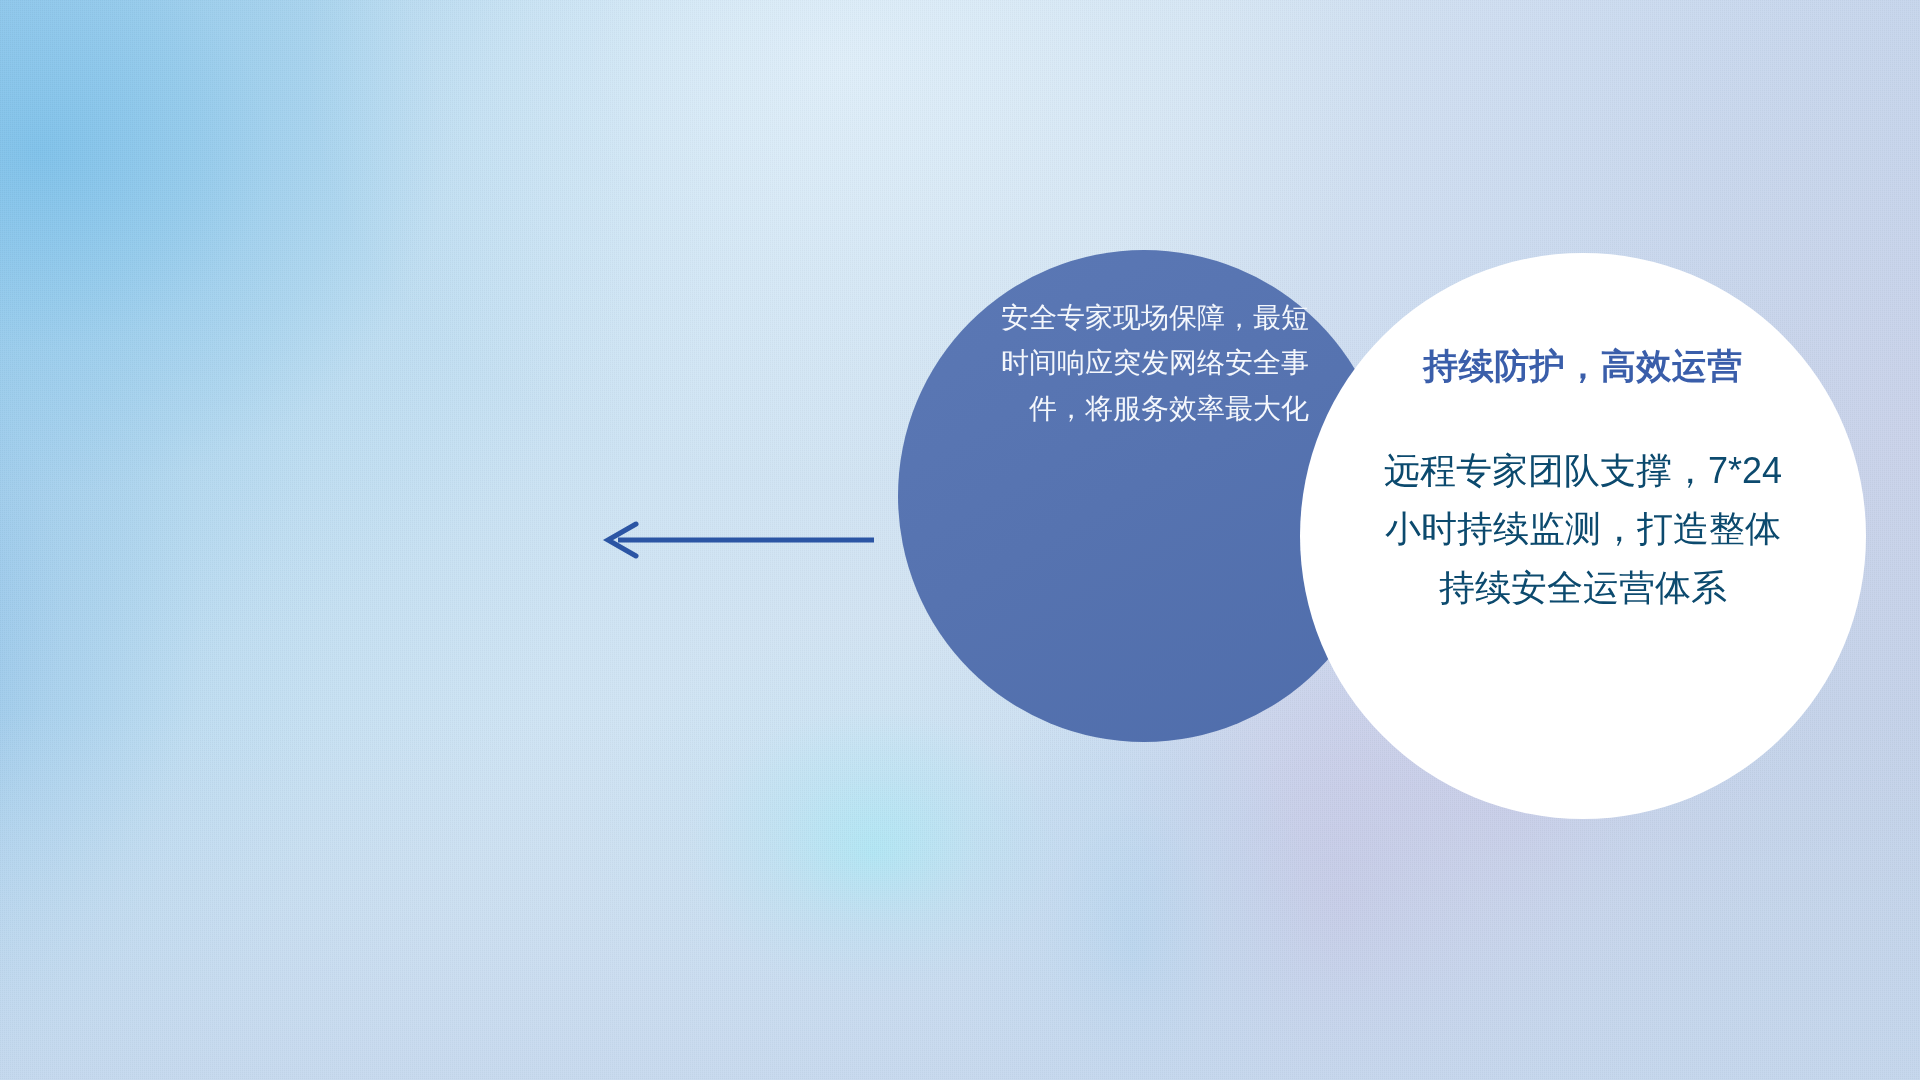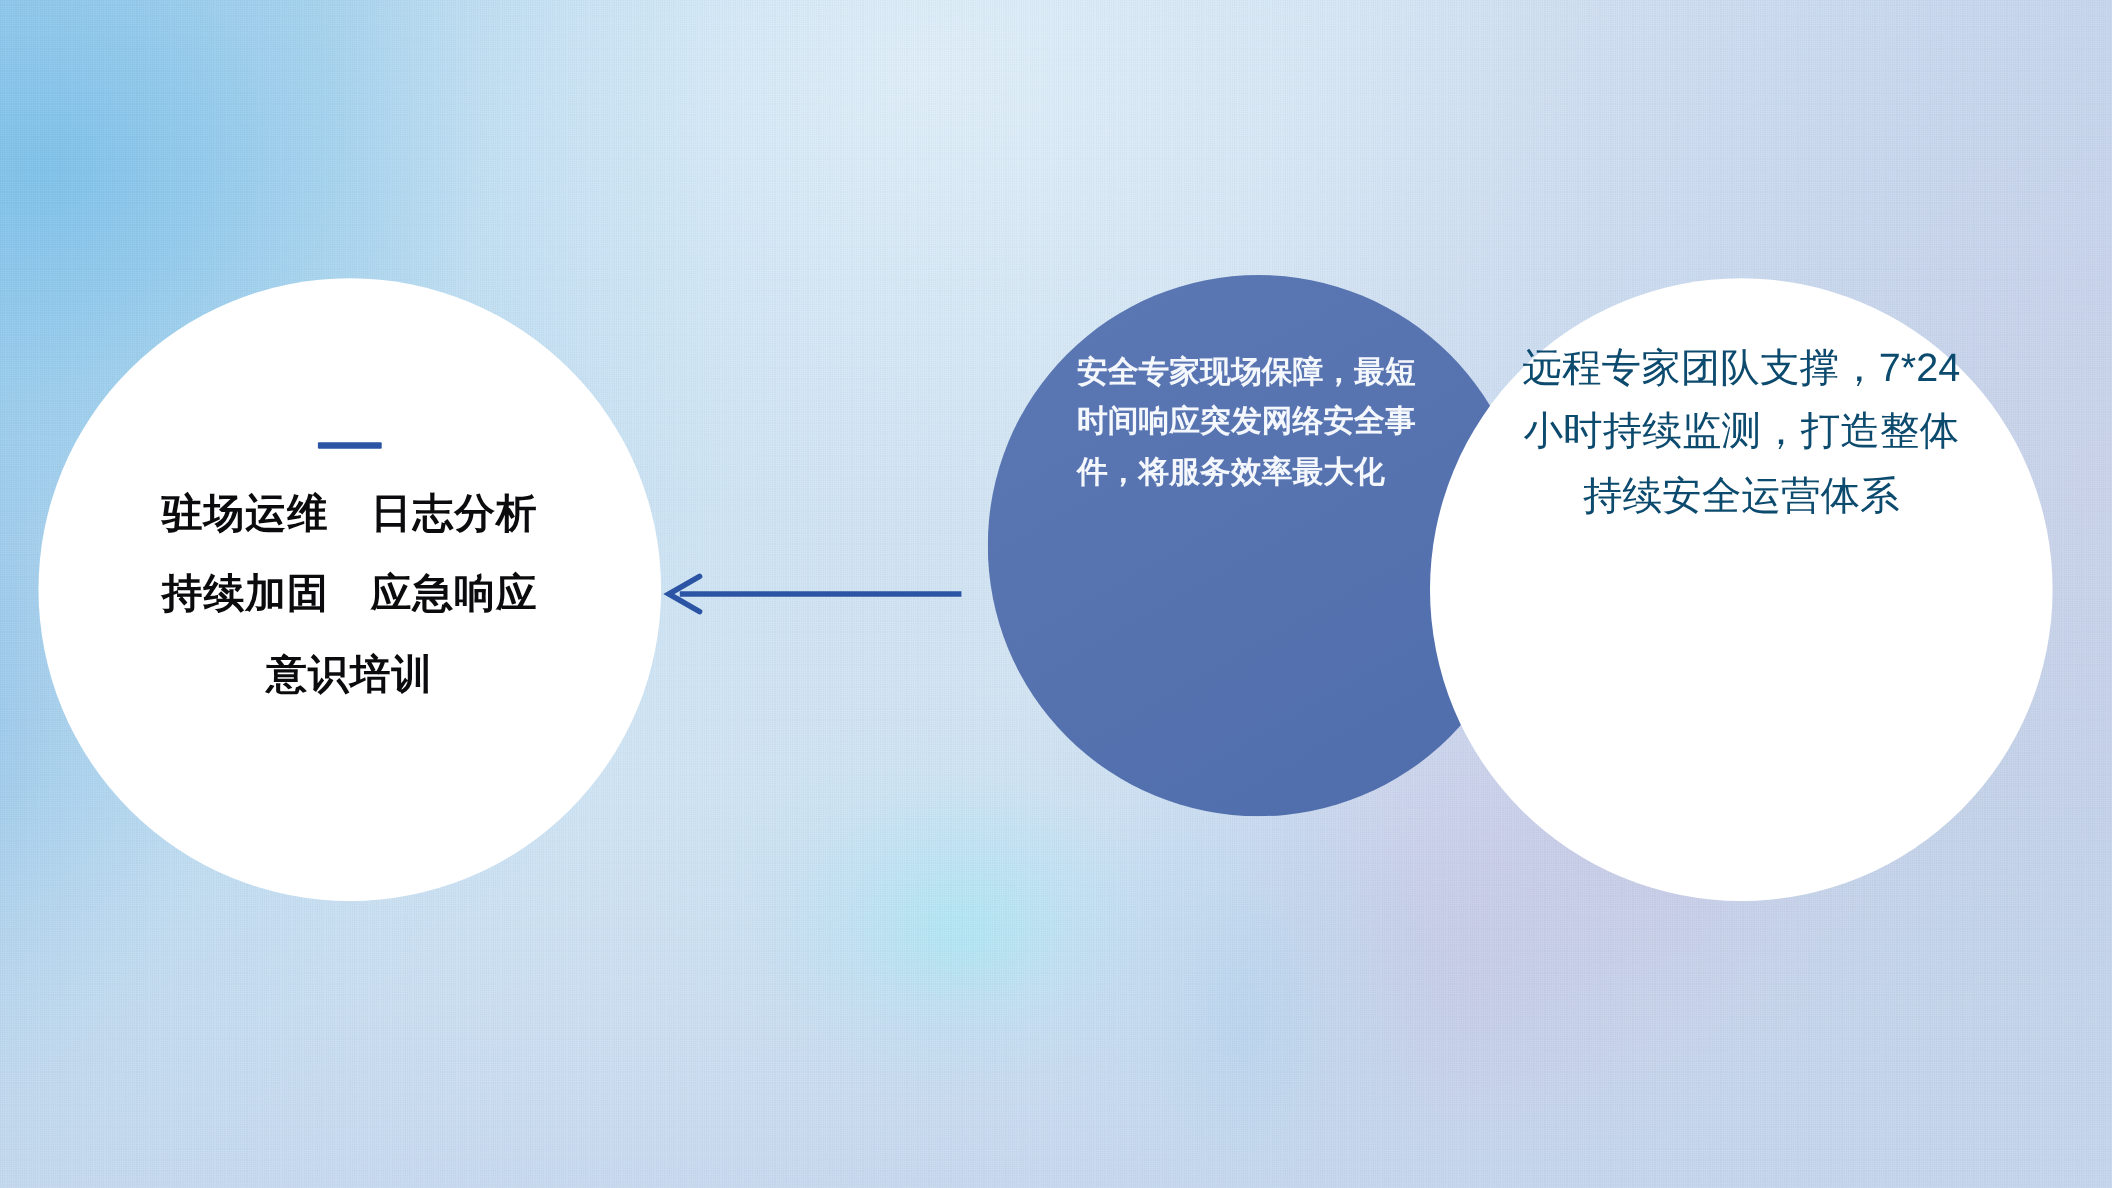--- a/index.html
+++ b/index.html
@@ -176,27 +176,27 @@
   #circle-blue .card-title {
     margin-top:92px;
     font-size:35px;
     font-weight:bold;
     color:#ffffff;
     letter-spacing:0.5px;
     white-space:nowrap;
   }
 
   #circle-blue .card-body {
-    margin-top:65px;
+    margin-top:45px;
     width:330px;
     font-size:28px;
     line-height:1.62;
     color:#f4f7fc;
-    text-align:left;
-    font-weight:bold;
+    text-align:right;
+    font-weight:normal;
   }
 
   
   #circle-right {
     left:1300px;
     top:253px;
     width:566px;
     height:566px;
     background:#ffffff;
     justify-content:flex-start;
@@ -241,43 +241,28 @@
   <div class="bg-layer bg-glow-topleft"></div>
   <div class="bg-layer bg-glow-topmid"></div>
   <div class="bg-layer bg-glow-rightpale"></div>
   <div class="bg-layer bg-glow-violet"></div>
   <div class="bg-layer bg-glow-violet2"></div>
   <div class="bg-layer bg-glow-cyan"></div>
   <div class="bg-layer bg-glow-cyan2"></div>
   <div class="bg-layer bg-bottom-wash"></div>
   <div class="bg-layer bg-noise"></div>
 
-  <div class="circle" id="circle-left">
-    <div class="accent-dash"></div>
-    <div class="tag-rows">
-      <div class="tag-row">
-        <span class="tag">驻场运维</span>
-        <span class="tag">日志分析</span>
-      </div>
-      <div class="tag-row">
-        <span class="tag">持续加固</span>
-        <span class="tag">应急响应</span>
-      </div>
-      <div class="tag-row single">
-        <span class="tag">意识培训</span>
-      </div>
-    </div>
-  </div>
 
   <svg id="flow-arrow" viewBox="0 0 280 56">
     <line x1="278" y1="28" x2="22" y2="28" stroke="#2b55a4" stroke-width="5" stroke-linecap="butt"></line>
     <polyline points="40,12 12,28 40,44" fill="none" stroke="#2b55a4" stroke-width="5" stroke-linecap="round" stroke-linejoin="miter"></polyline>
   </svg>
 
   <div class="circle" id="circle-blue">
     <div class="card-body">安全专家现场保障，最短时间响应突发网络安全事件，将服务效率最大化</div>
   </div>
 
   <div class="circle" id="circle-right">
+    <div class="card-title">持续防护，高效运营</div>
     <div class="card-body">远程专家团队支撑，7*24小时持续监测，打造整体持续安全运营体系</div>
   </div>
 
 </div>
 
 </body></html>

